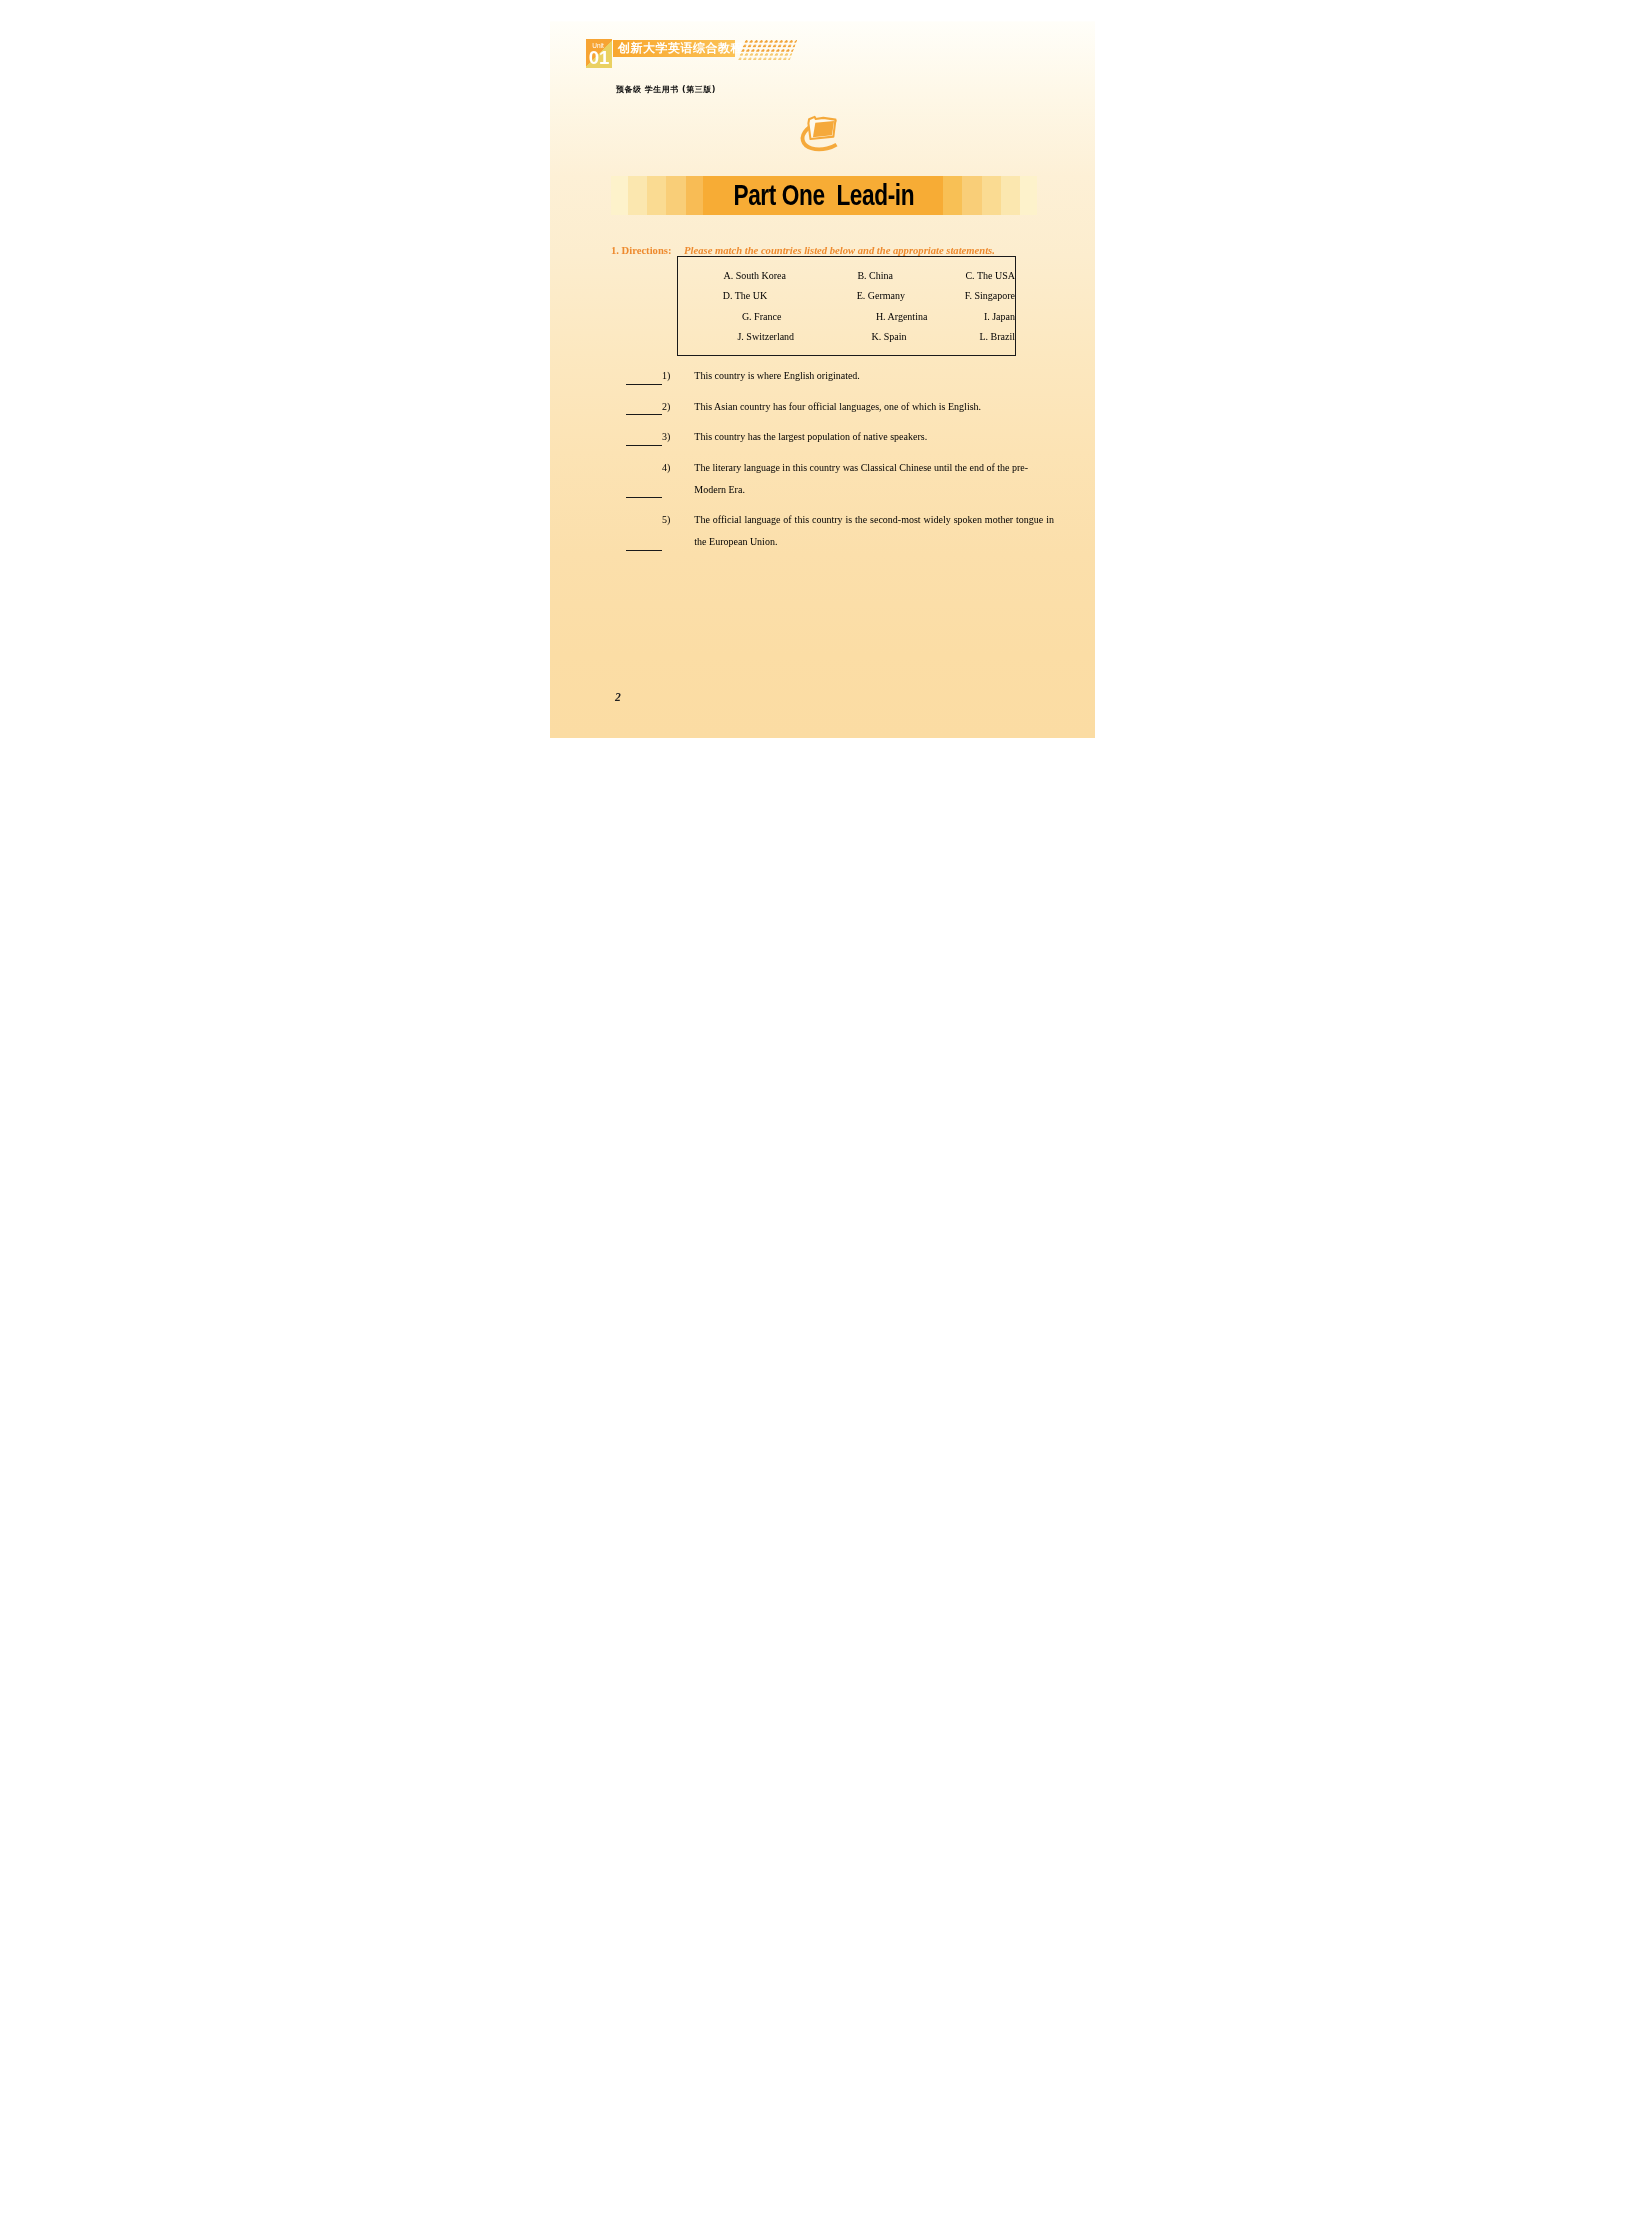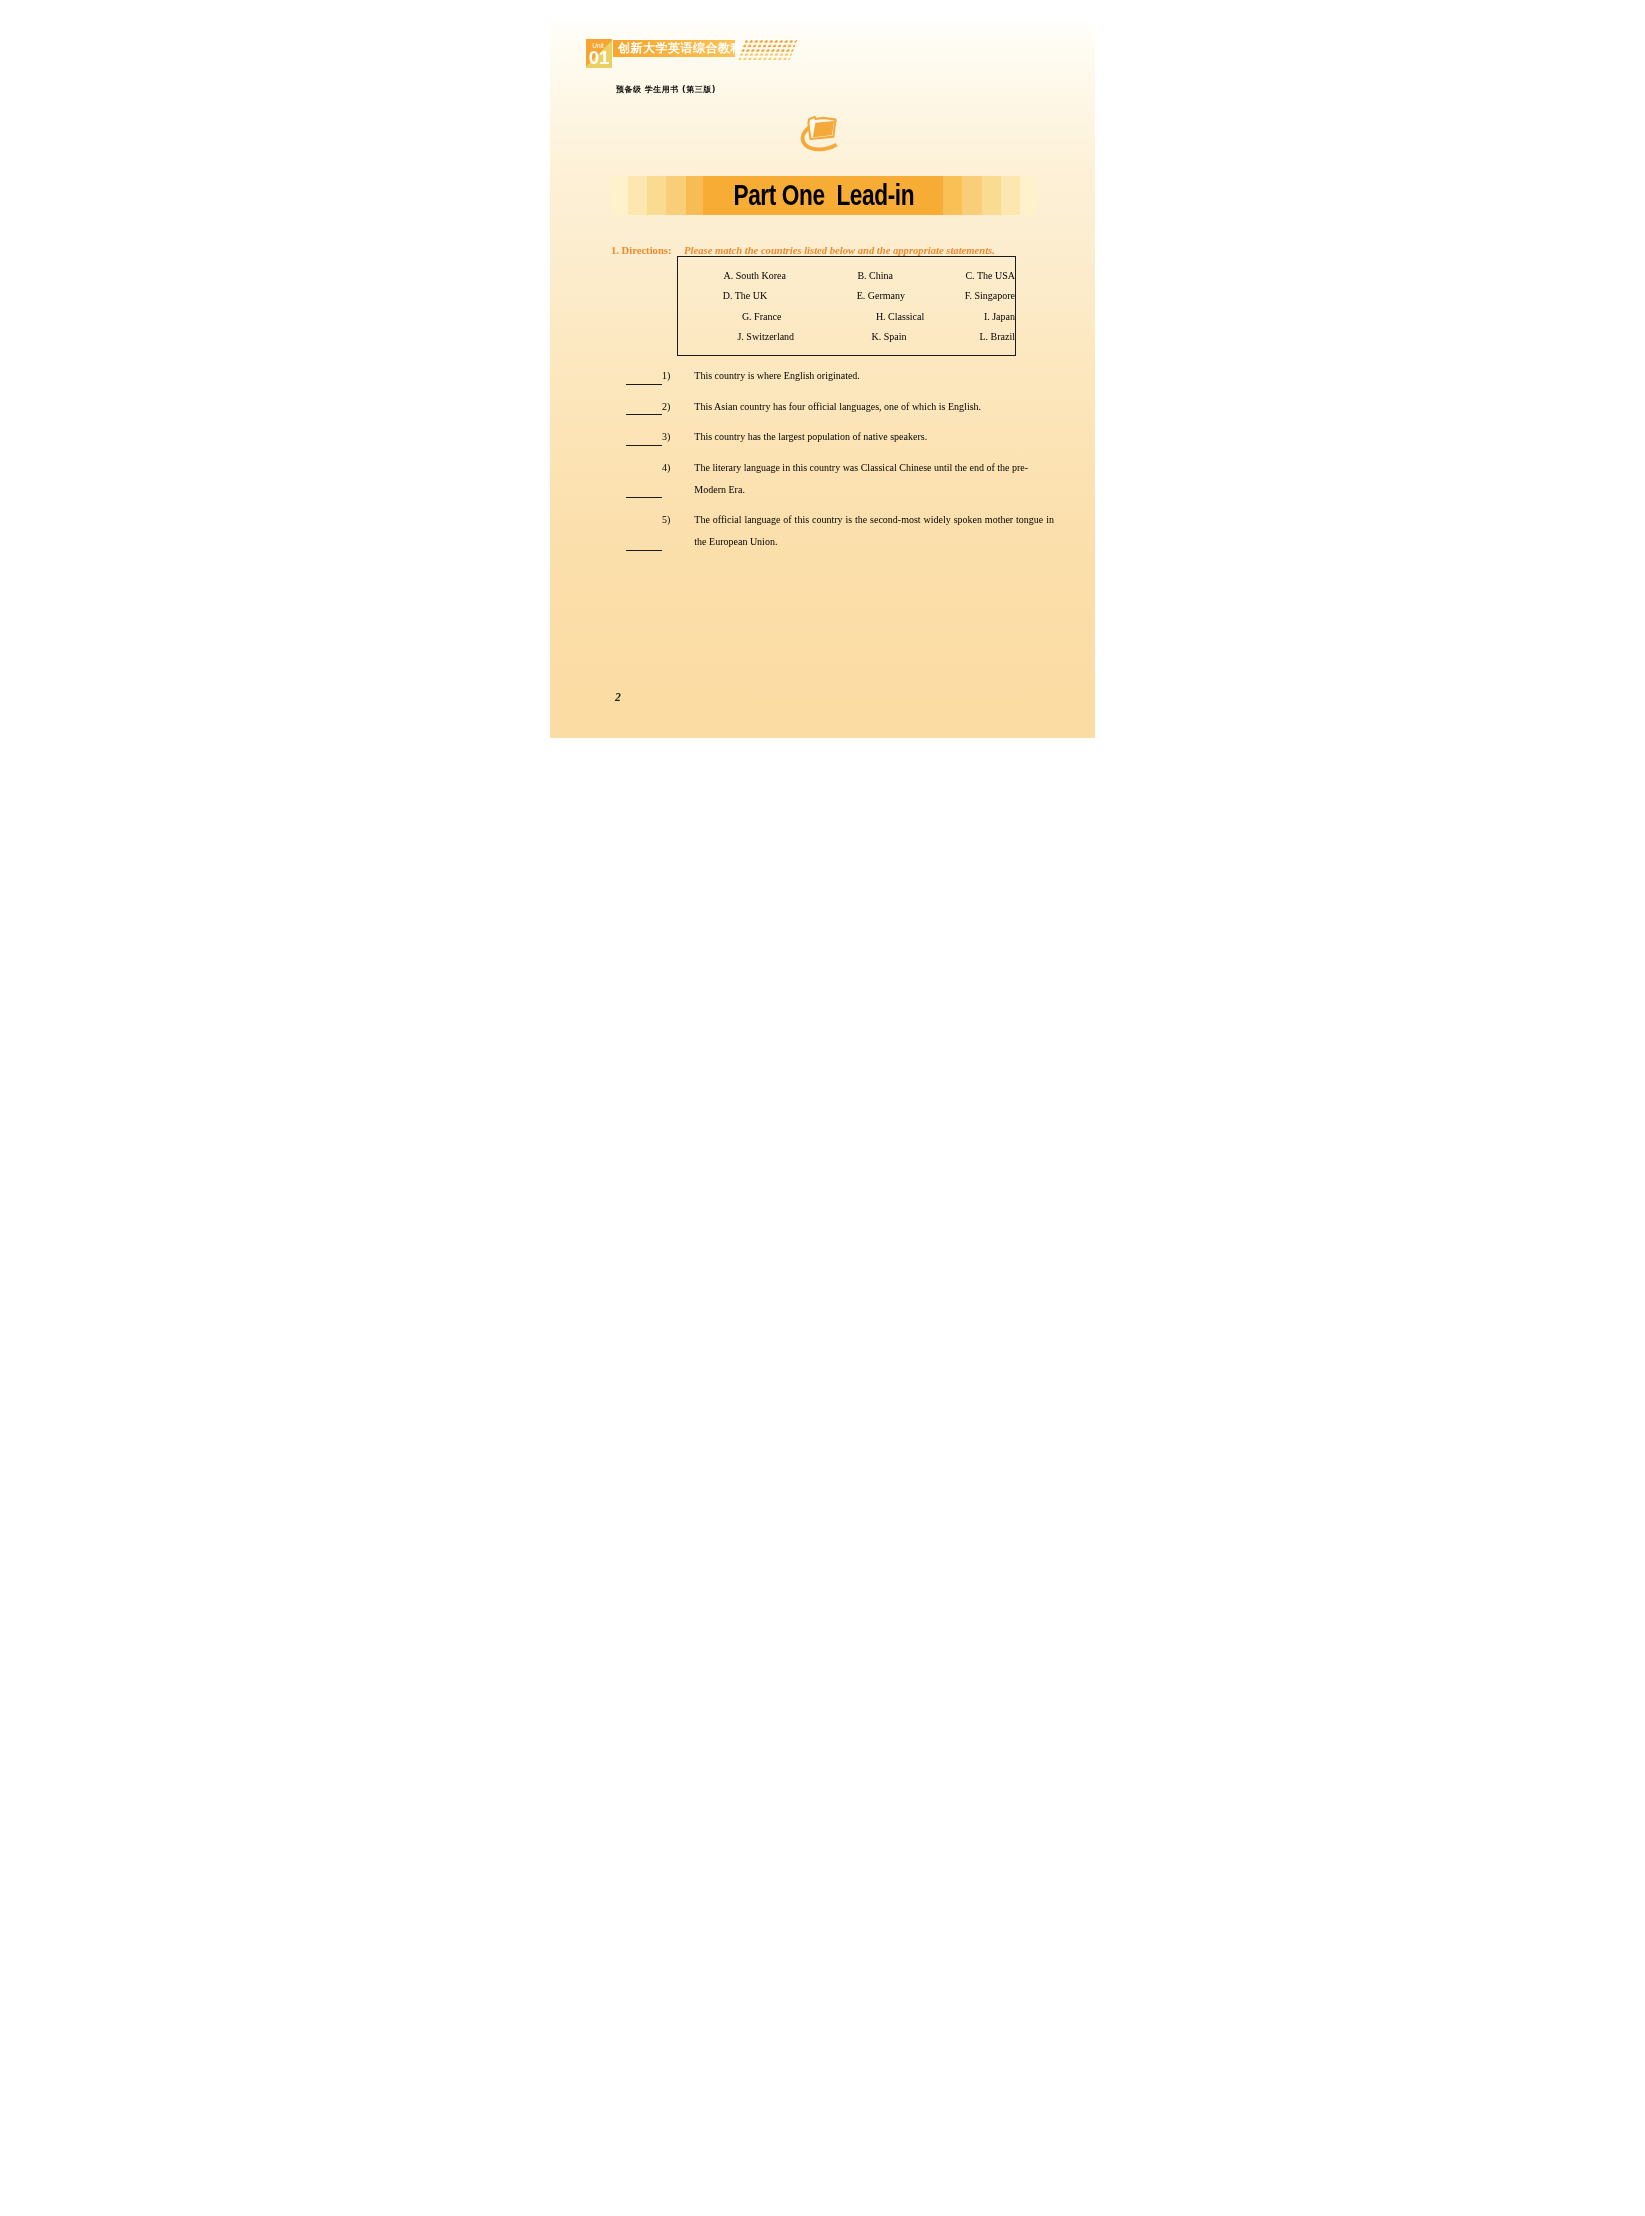--- a/index.html
+++ b/index.html
@@ -173,21 +173,21 @@
         <span class="opt-cell"><span>B.</span> <span>China</span></span>
         <span class="opt-cell"><span>C.</span> <span>The USA</span></span>
       </div>
       <div class="opt-row">
         <span class="opt-cell"><span>D.</span> <span>The UK</span></span>
         <span class="opt-cell"><span>E.</span> <span>Germany</span></span>
         <span class="opt-cell"><span>F.</span> <span>Singapore</span></span>
       </div>
       <div class="opt-row">
         <span class="opt-cell"><span>G.</span> <span>France</span></span>
-        <span class="opt-cell"><span>H.</span> <span>Classical</span></span>
+        <span class="opt-cell"><span>H.</span> <span>Argentina</span></span>
         <span class="opt-cell"><span>I.</span> <span>Japan</span></span>
       </div>
       <div class="opt-row">
         <span class="opt-cell"><span>J.</span> <span>Switzerland</span></span>
         <span class="opt-cell"><span>K.</span> <span>Spain</span></span>
         <span class="opt-cell"><span>L.</span> <span>Brazil</span></span>
       </div>
     </div>
 
     <div class="questions">

